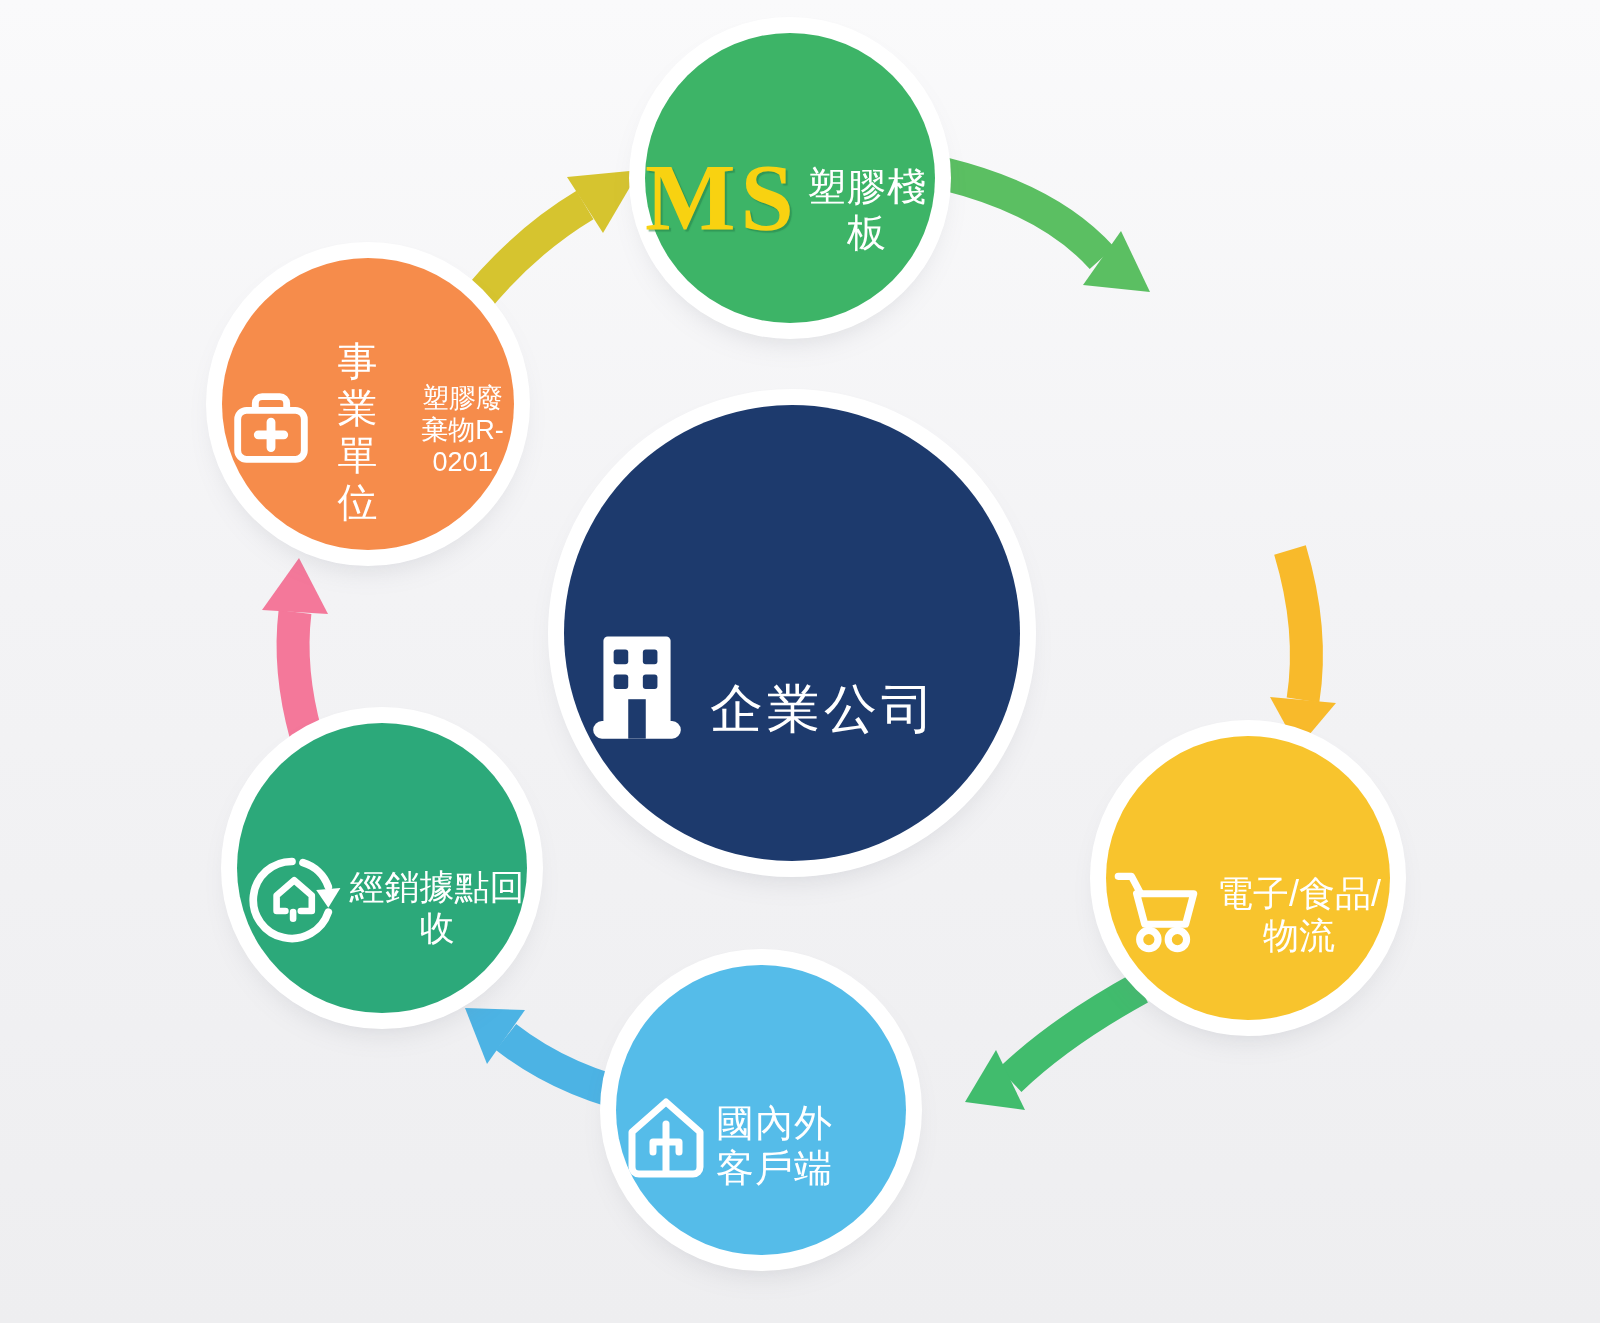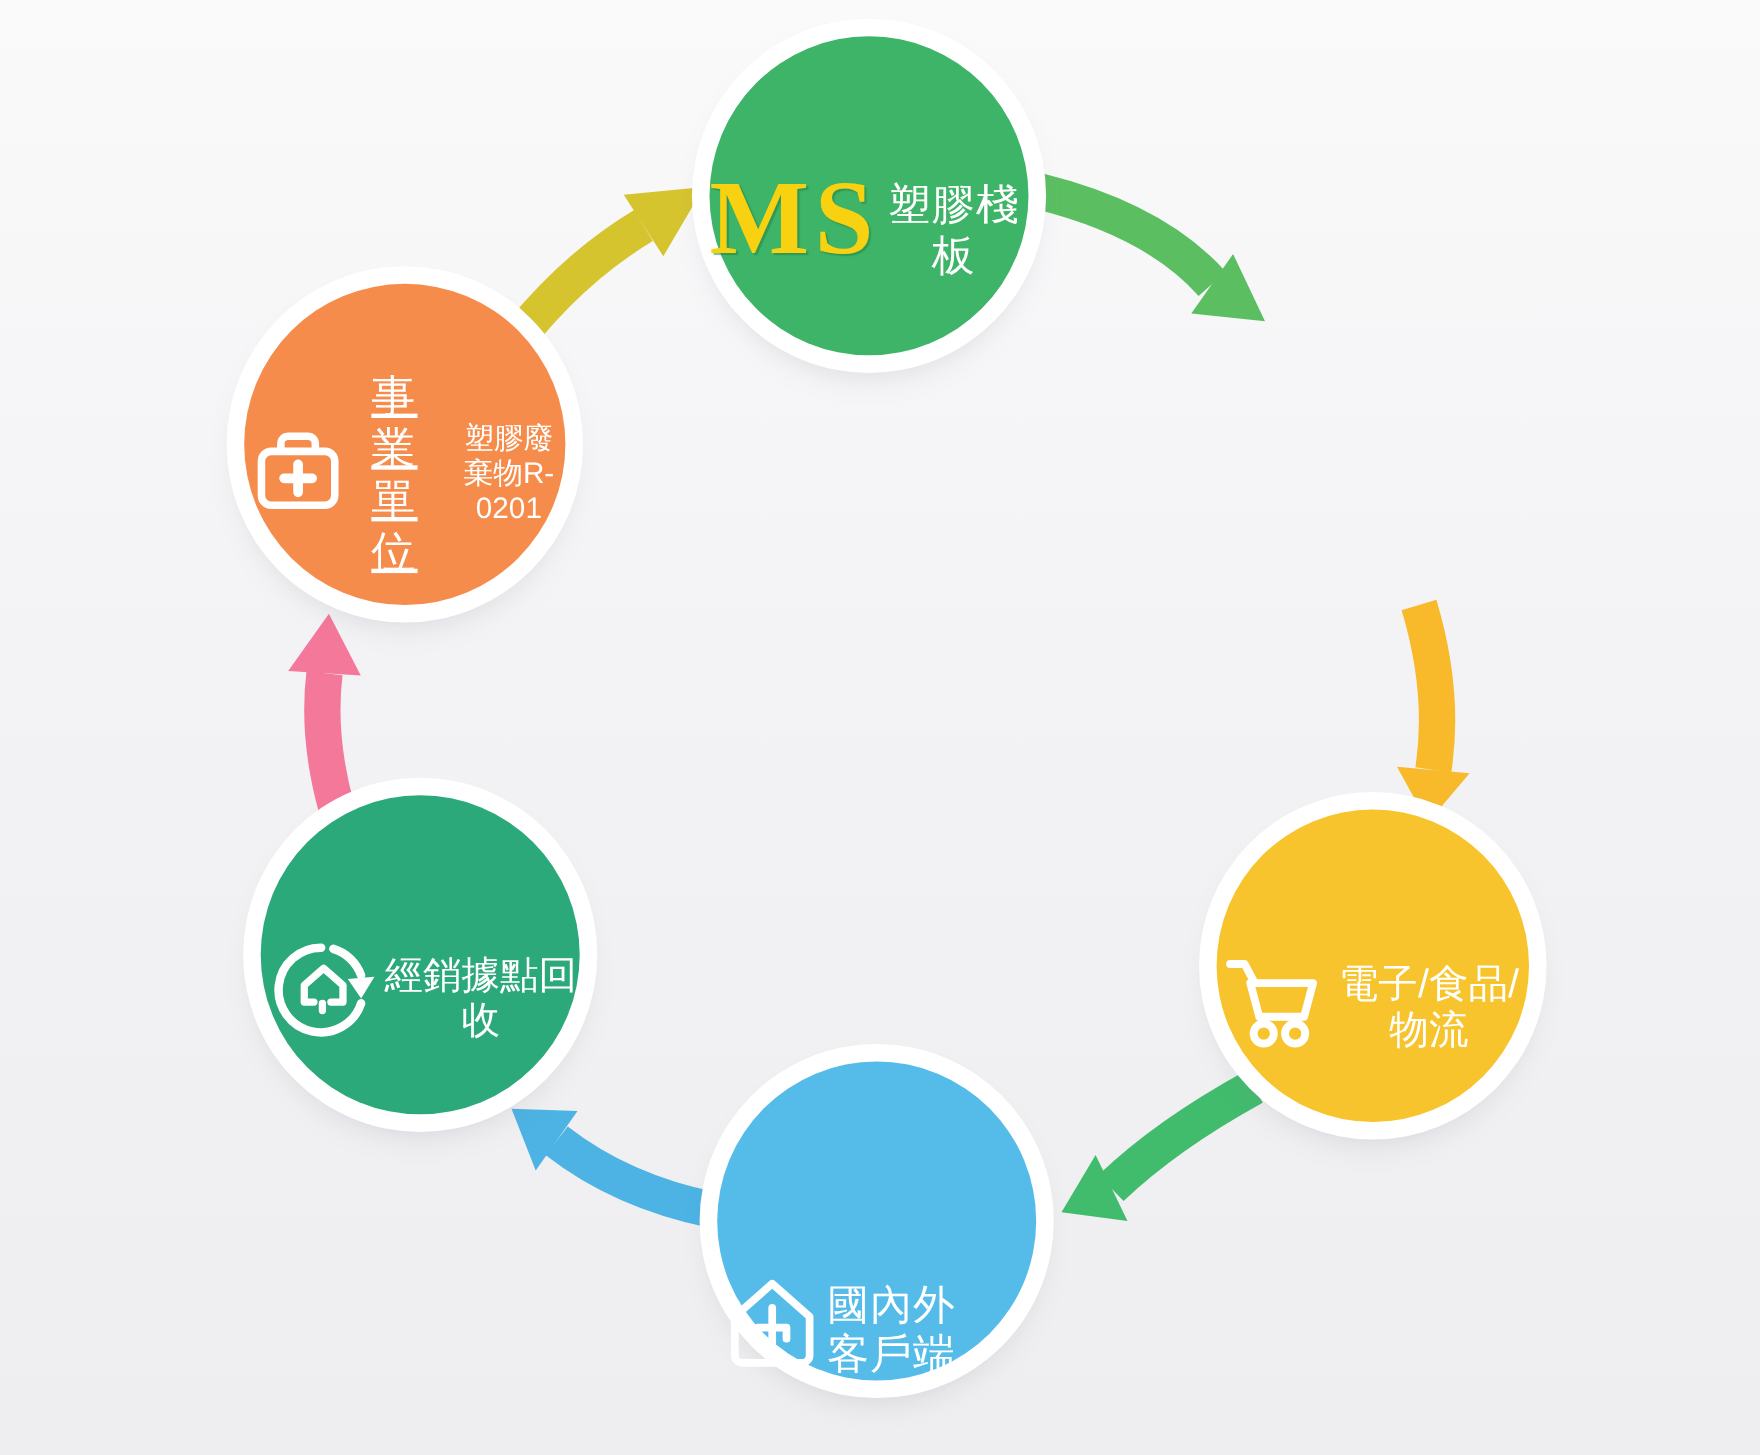--- a/index.html
+++ b/index.html
@@ -21,26 +21,26 @@
   .n-pallet{left:645px;top:33px;width:290px;height:290px;background:#3db467;padding-top:40px;}
   .ms-logo{
     font-family:"Liberation Serif",serif;font-weight:700;font-size:96px;line-height:1.05;
     color:#f8d211;letter-spacing:5px;text-shadow:2px 2px 1px rgba(38,130,74,.55);
   }
   .n-pallet .node-label{font-size:39px;margin-top:24px;}
   .n-sales{left:1094px;top:267px;width:278px;height:278px;background:#a4a3a2;padding-top:54px;}
   .n-sales .node-label{font-size:36px;margin-top:10px;letter-spacing:0;}
   .n-industries{left:1106px;top:736px;width:284px;height:284px;background:#f8c42d;padding-top:62px;align-items:center;}
   .n-industries .node-label{font-size:36px;margin-top:12px;letter-spacing:0;}
-  .n-customers{left:652px;top:965px;width:290px;height:290px;background:#55bce9;padding-top:60px;align-items:flex-end;}
+  .n-customers{left:616px;top:965px;width:290px;height:290px;background:#55bce9;padding-top:60px;}
   .n-customers .node-label{font-size:38px;margin-top:12px;}
   .n-recycle{left:237px;top:723px;width:290px;height:290px;background:#2ca97a;padding-top:64px;}
   .n-recycle .node-label{font-size:35px;margin-top:14px;letter-spacing:0;}
   .n-business{left:222px;top:258px;width:292px;height:292px;background:#f68c4b;padding-top:48px;}
-  .business-title{font-size:40px;letter-spacing:2px;margin-top:8px;text-decoration:underline;}
+  .business-title{font-size:40px;letter-spacing:2px;margin-top:8px;}
   .business-sub{font-size:27px;margin-top:6px;letter-spacing:0;margin-left:14px;}
   .icon svg{display:block;}
   .stroke-ic{fill:none;stroke:#fff;}
   .win{fill:#1d3a6d;}
 </style>
 </head>
 <body>
 
 <div class="stage">
 
@@ -64,20 +64,34 @@
     <g>
       <path class="arrow-body" d="M648,1100 Q565,1083 506,1037" stroke="#4cb3e4"></path>
       <polygon points="465,1008 525,1010 487,1064" fill="#4cb3e4"></polygon>
     </g>
     <g>
       <path class="arrow-body" d="M306,735 Q288,670 295,612" stroke="#f4789a"></path>
       <polygon points="299,558 328,614 262,610" fill="#f4789a"></polygon>
     </g>
   </svg>
 
+  <div class="node n-center">
+    <span class="icon">
+      <svg width="146" height="146" viewBox="0 0 100 100">
+        <rect x="27" y="14" width="46" height="62" rx="3" fill="#fff"></rect>
+        <rect x="20" y="72" width="60" height="12" rx="6" fill="#fff"></rect>
+        <rect class="win" x="34" y="23" width="10" height="10" rx="2"></rect>
+        <rect class="win" x="54" y="23" width="10" height="10" rx="2"></rect>
+        <rect class="win" x="34" y="40" width="10" height="10" rx="2"></rect>
+        <rect class="win" x="54" y="40" width="10" height="10" rx="2"></rect>
+        <rect class="win" x="44" y="57" width="12" height="27"></rect>
+      </svg>
+    </span>
+    <div class="node-label">企業公司</div>
+  </div>
 
   <div class="node n-pallet">
     <div class="ms-logo">MS</div>
     <div class="node-label">塑膠棧板</div>
   </div>
 
 
   <div class="node n-industries">
     <span class="icon">
       <svg width="102" height="102" viewBox="0 0 100 100">

